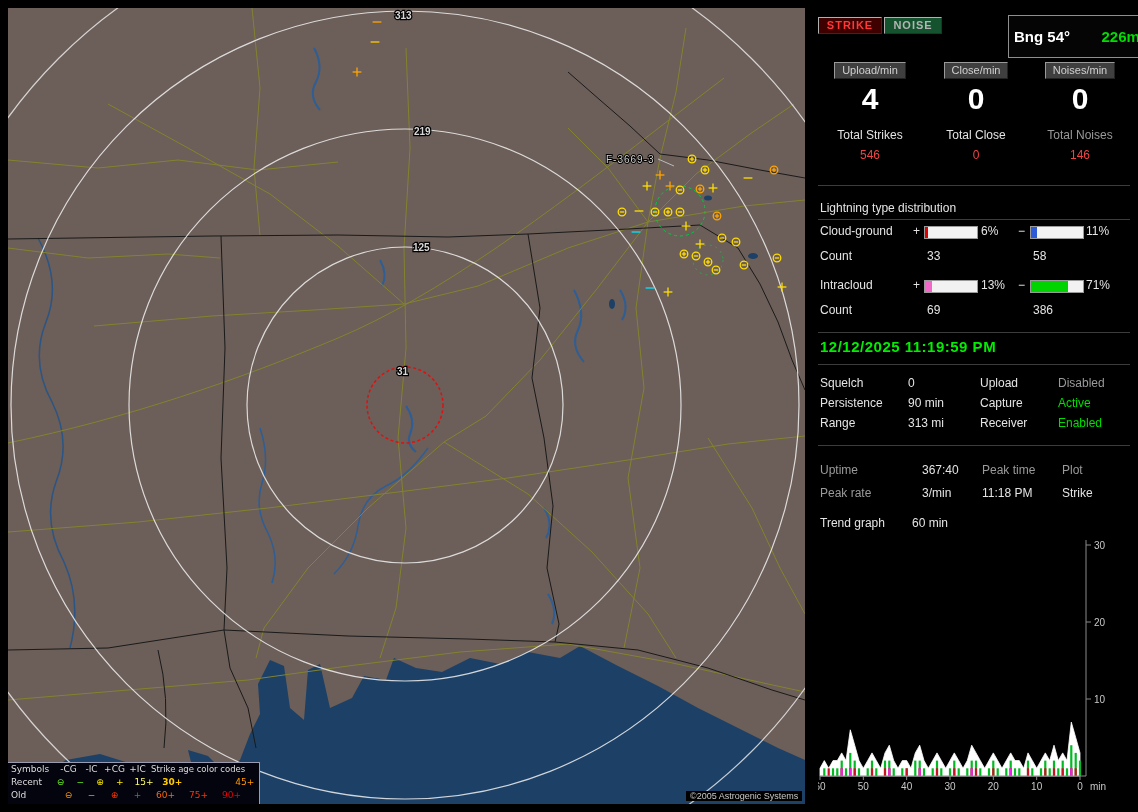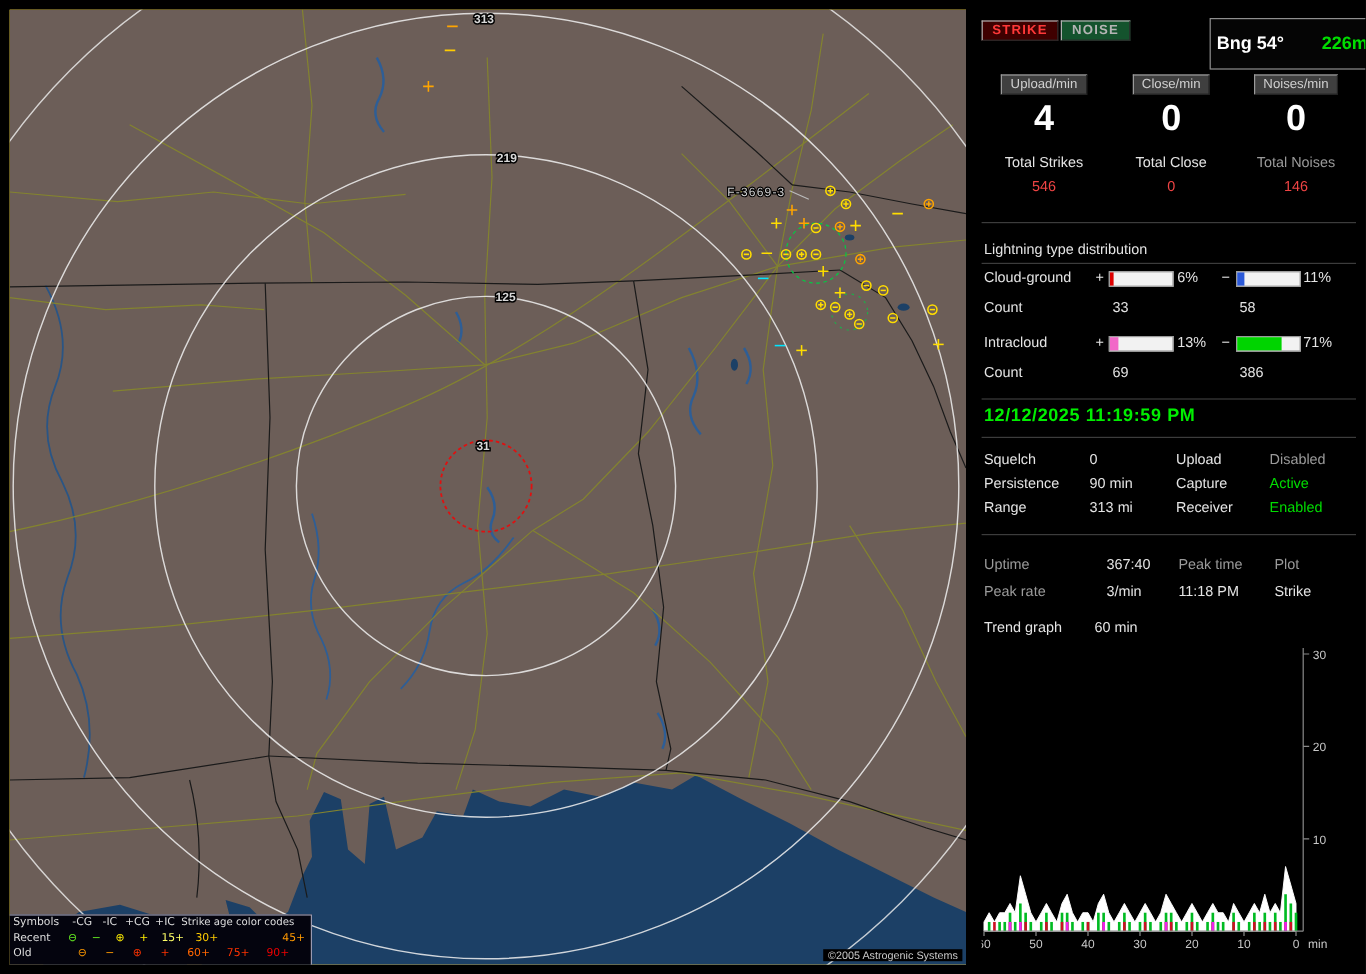--- a/index.html
+++ b/index.html
@@ -272,21 +272,21 @@
           <span class="lg-cs">+IC</span>
           <span class="lg-agehead">Strike age color codes</span>
         </div>
         <div class="lg-row">
           <span class="lg-c0">Recent</span>
           <span class="lg-cs" style="color: rgb(102, 238, 34);">⊖</span>
           <span class="lg-cs" style="color: rgb(102, 238, 34);">−</span>
           <span class="lg-cs" style="color: rgb(255, 238, 0);">⊕</span>
           <span class="lg-cs" style="color: rgb(255, 238, 0);">+</span>
           <span class="lg-age" style="color: rgb(255, 255, 102);">15+</span>
-          <span class="lg-age" style="color: rgb(255, 204, 0);">30+</span>
+          <span class="lg-age" style="color: rgb(255, 204, 0); font-weight: bold;">30+</span>
           <span class="lg-age" style="color: rgb(255, 153, 0); margin-left: 44px;">45+</span>
         </div>
         <div class="lg-row">
           <span class="lg-c0">Old</span>
           <span class="lg-cs" style="color: rgb(255, 153, 0);">⊖</span>
           <span class="lg-cs" style="color: rgb(255, 153, 0);">−</span>
           <span class="lg-cs" style="color: rgb(255, 51, 0);">⊕</span>
           <span class="lg-cs" style="color: rgb(255, 51, 0);">+</span>
           <span class="lg-age" style="color: rgb(255, 102, 0);">60+</span>
           <span class="lg-age" style="color: rgb(255, 51, 0);">75+</span>

